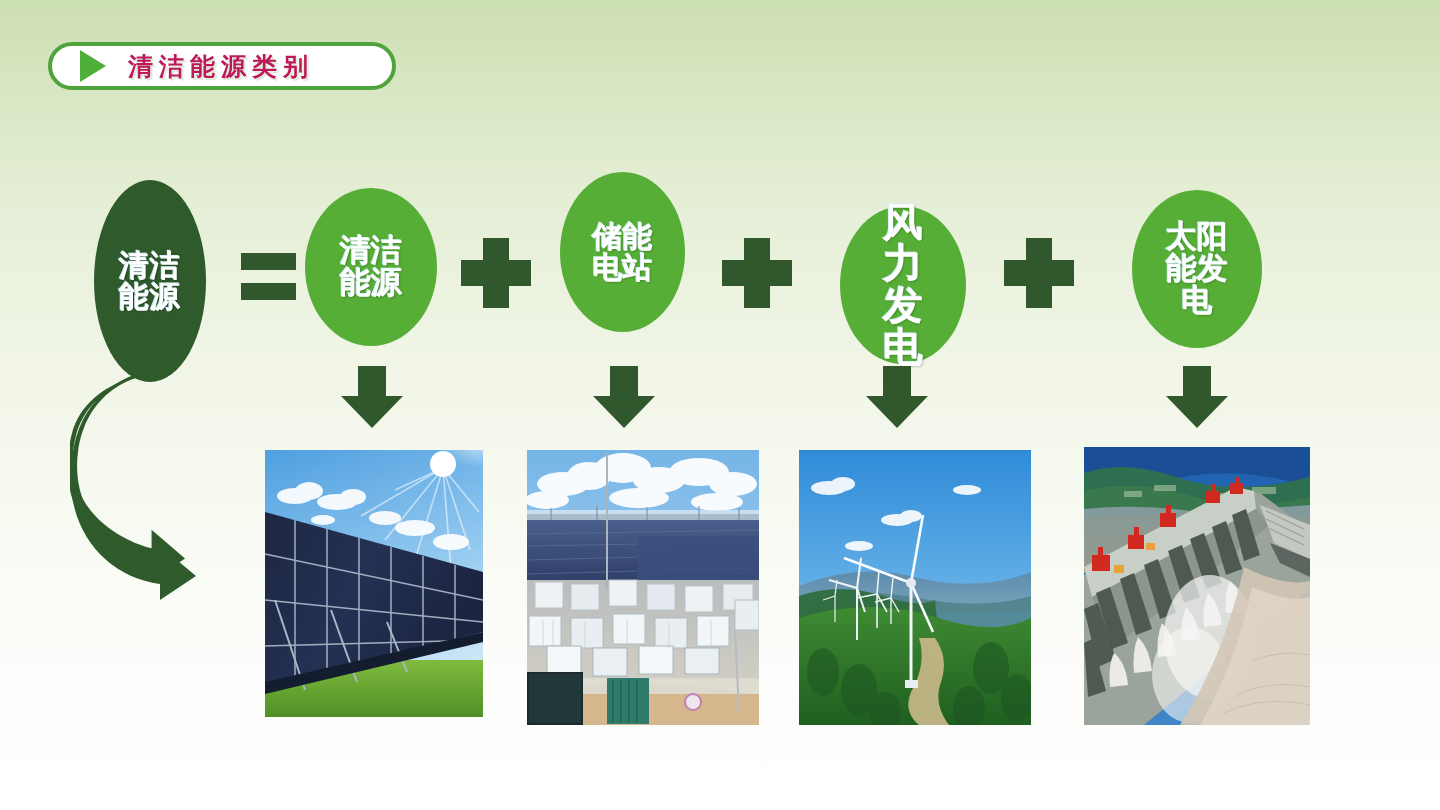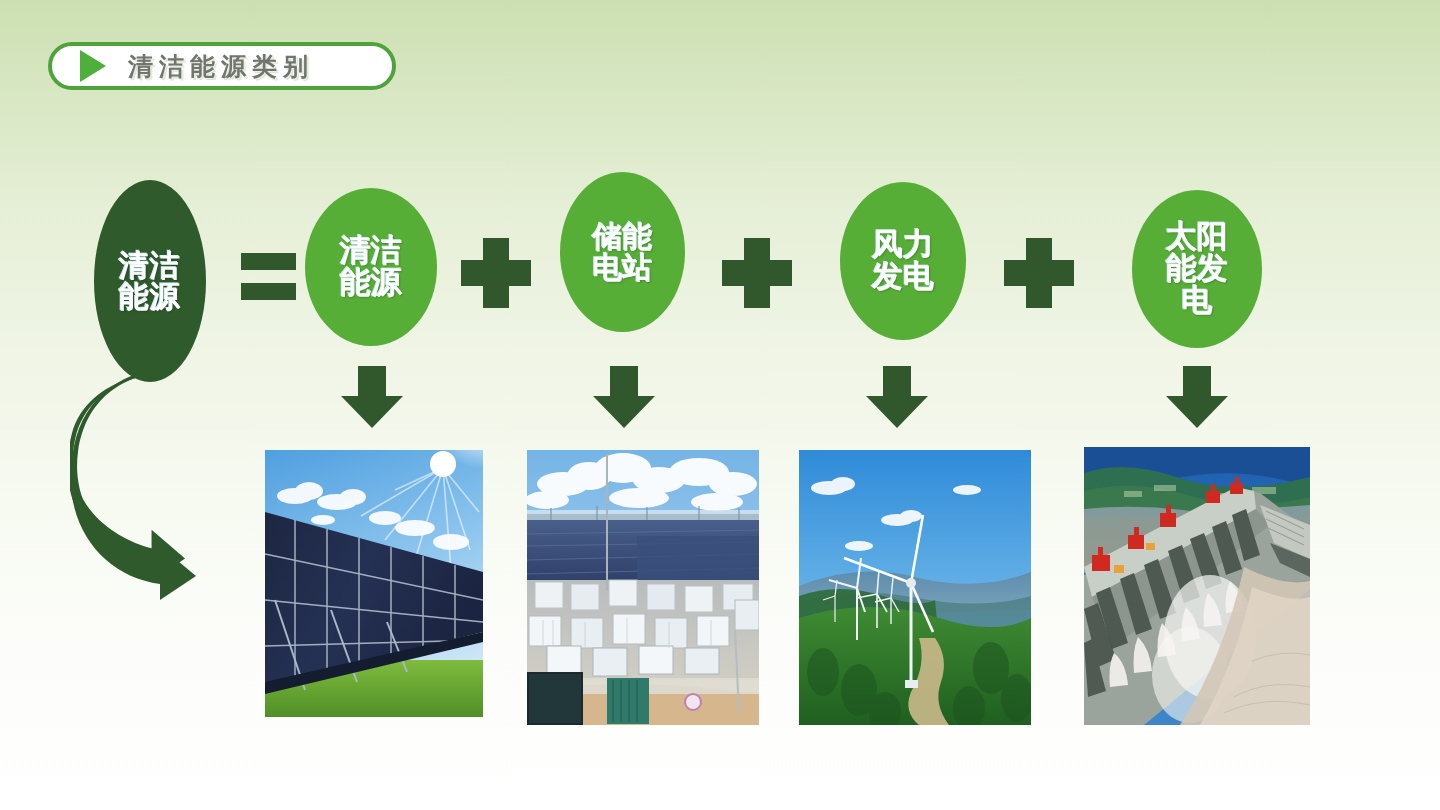--- a/index.html
+++ b/index.html
@@ -17,21 +17,21 @@
     background:#ffffff;border:4px solid #4ea33a;border-radius:26px;
     display:flex;align-items:center;box-sizing:border-box;
   }
   .badge .play{
     width:0;height:0;margin-left:28px;
     border-left:26px solid #4eb03a;
     border-top:16px solid transparent;
     border-bottom:16px solid transparent;
   }
   .badge .btitle{
-    margin-left:22px;font-size:25px;font-weight:bold;color:#737373;
+    margin-left:22px;font-size:25px;font-weight:bold;color:#be185d;
     letter-spacing:6px;
     text-shadow:1px 1px 0 #e8f3df, 2px 2px 1px rgba(180,205,160,.55);
     white-space:nowrap;
   }
 
   
   .ell{
     position:absolute;border-radius:50%;
     display:flex;align-items:center;justify-content:center;
     text-align:center;color:#ffffff;font-weight:bold;
@@ -43,21 +43,21 @@
 
   #ell-source{left:94px;top:180px;width:112px;height:202px;font-size:30px;letter-spacing:1px;}
   #ell-source .tx{width:70px;}
 
   #ell-solar{left:305px;top:188px;width:132px;height:158px;font-size:31px;}
   #ell-solar .tx{width:72px;}
 
   #ell-storage{left:560px;top:172px;width:125px;height:160px;font-size:30px;}
   #ell-storage .tx{width:72px;}
 
-  #ell-wind{left:840px;top:182px;width:126px;height:158px;font-size:31px;}
+  #ell-wind{left:840px;top:206px;width:126px;height:158px;font-size:40px;}
   #ell-wind .tx{width:74px;}
 
   #ell-hydro{left:1132px;top:190px;width:130px;height:158px;font-size:31px;}
   #ell-hydro .tx{width:74px;}
 
   
   .equals{position:absolute;left:241px;top:253px;width:55px;height:48px;}
   .equals i{display:block;width:100%;height:17px;background:#31572c;}
   .equals i:last-child{margin-top:13px;}
 

